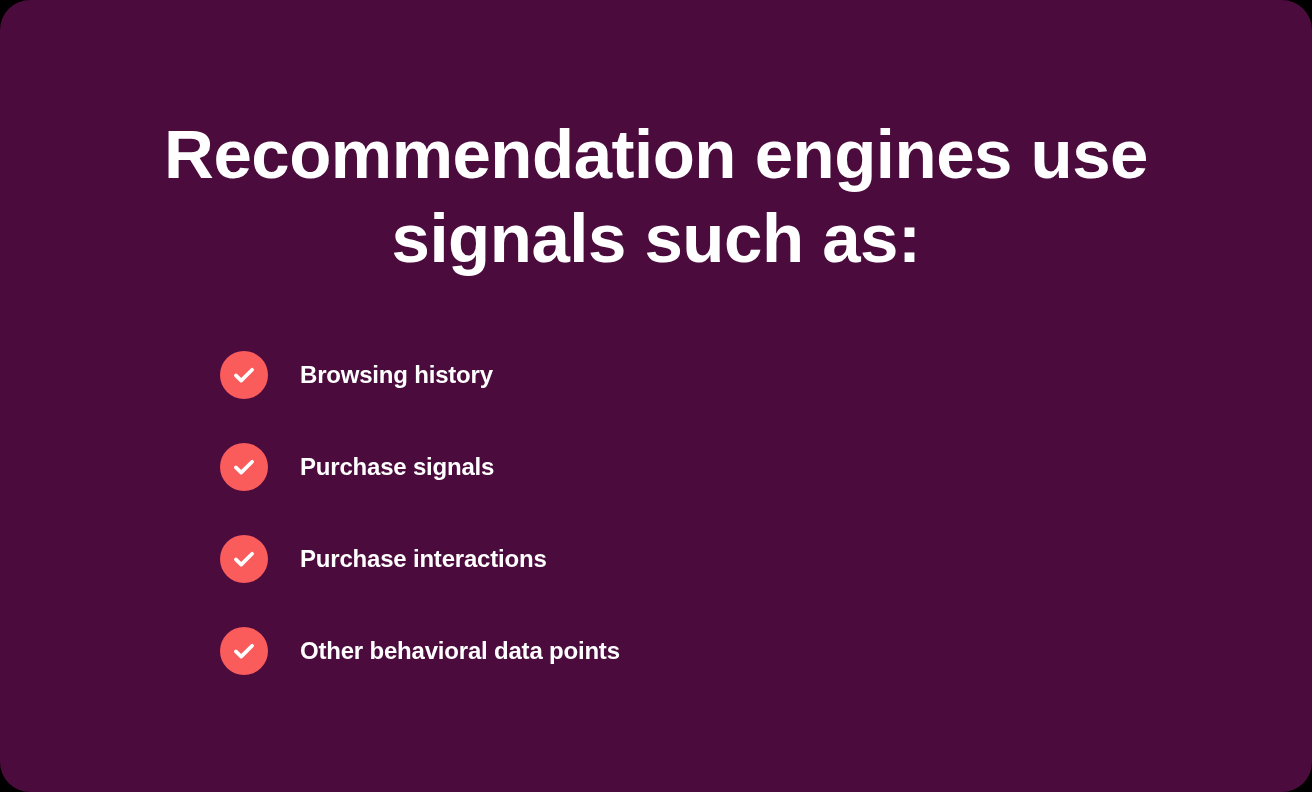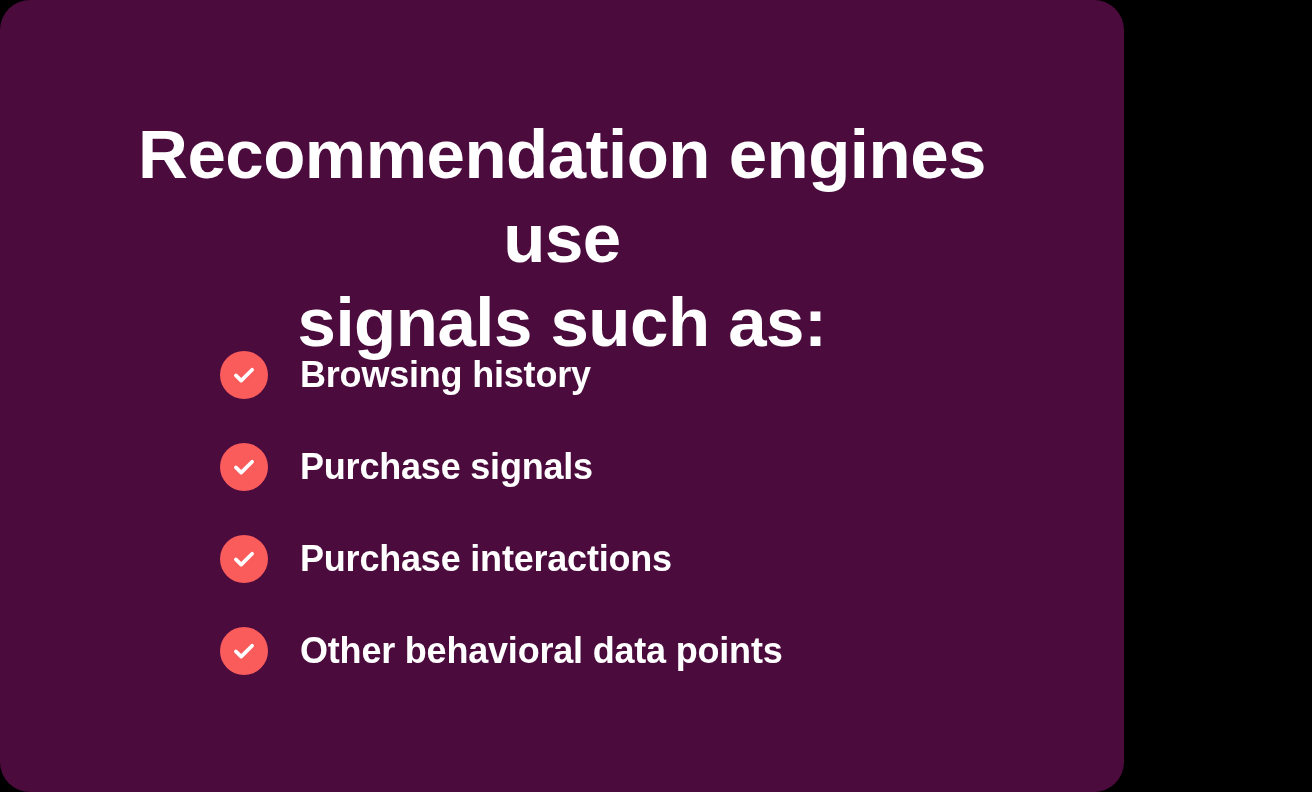--- a/index.html
+++ b/index.html
@@ -9,21 +9,21 @@
   }
   body {
     width: 1312px;
     height: 792px;
     overflow: hidden;
     font-family: "Liberation Sans", sans-serif;
   }
   .card {
     position: relative;
     box-sizing: border-box;
-    width: 1124px;
+    width: 1312px;
     height: 792px;
     background: #4B0B3D;
     border-radius: 30px;
     overflow: hidden;
   }
   .title {
     position: absolute;
     left: 0;
     right: 0;
     top: 113px;
@@ -67,21 +67,21 @@
   }
   .check-badge svg {
     display: block;
     width: 26px;
     height: 26px;
   }
   .check-label {
     margin-left: 32px;
     color: #FFFFFF;
     font-family: "Liberation Sans", sans-serif;
-    font-size: 36px;
+    font-size: 24px;
     font-weight: bold;
     line-height: 48px;
     letter-spacing: -0.2px;
     white-space: nowrap;
   }
 </style>
 </head>
 <body>
 
 <div class="card">

